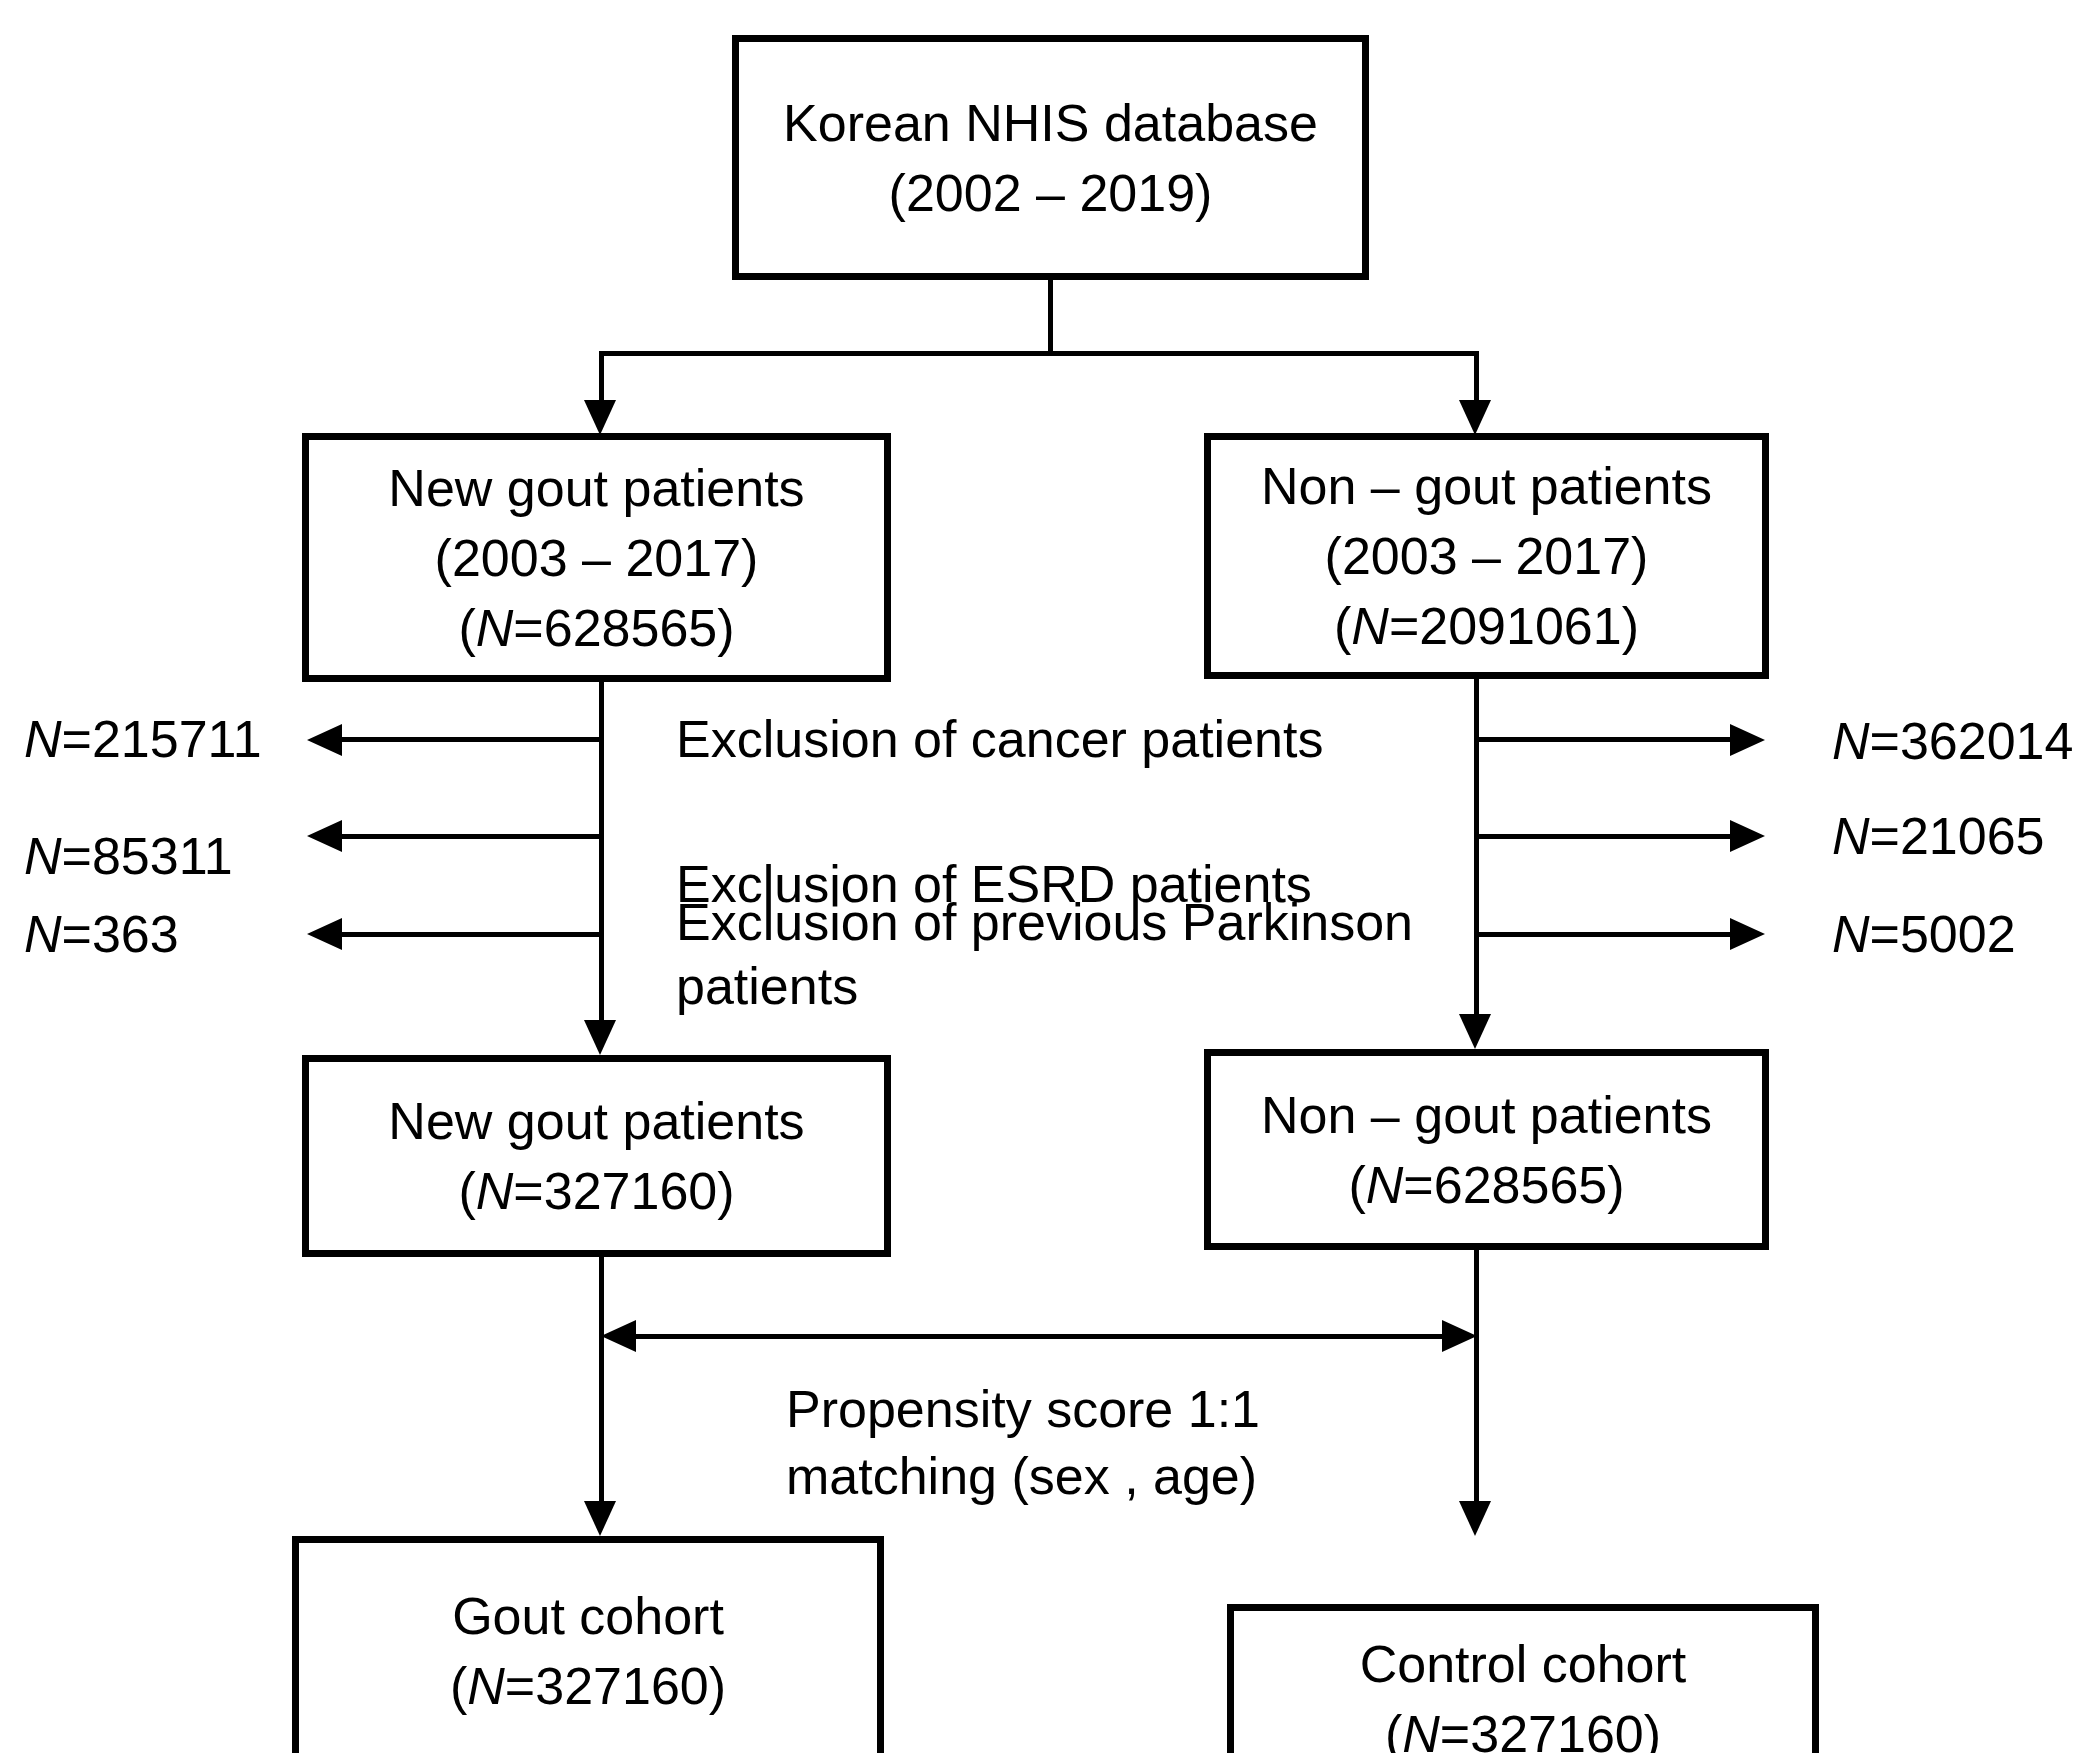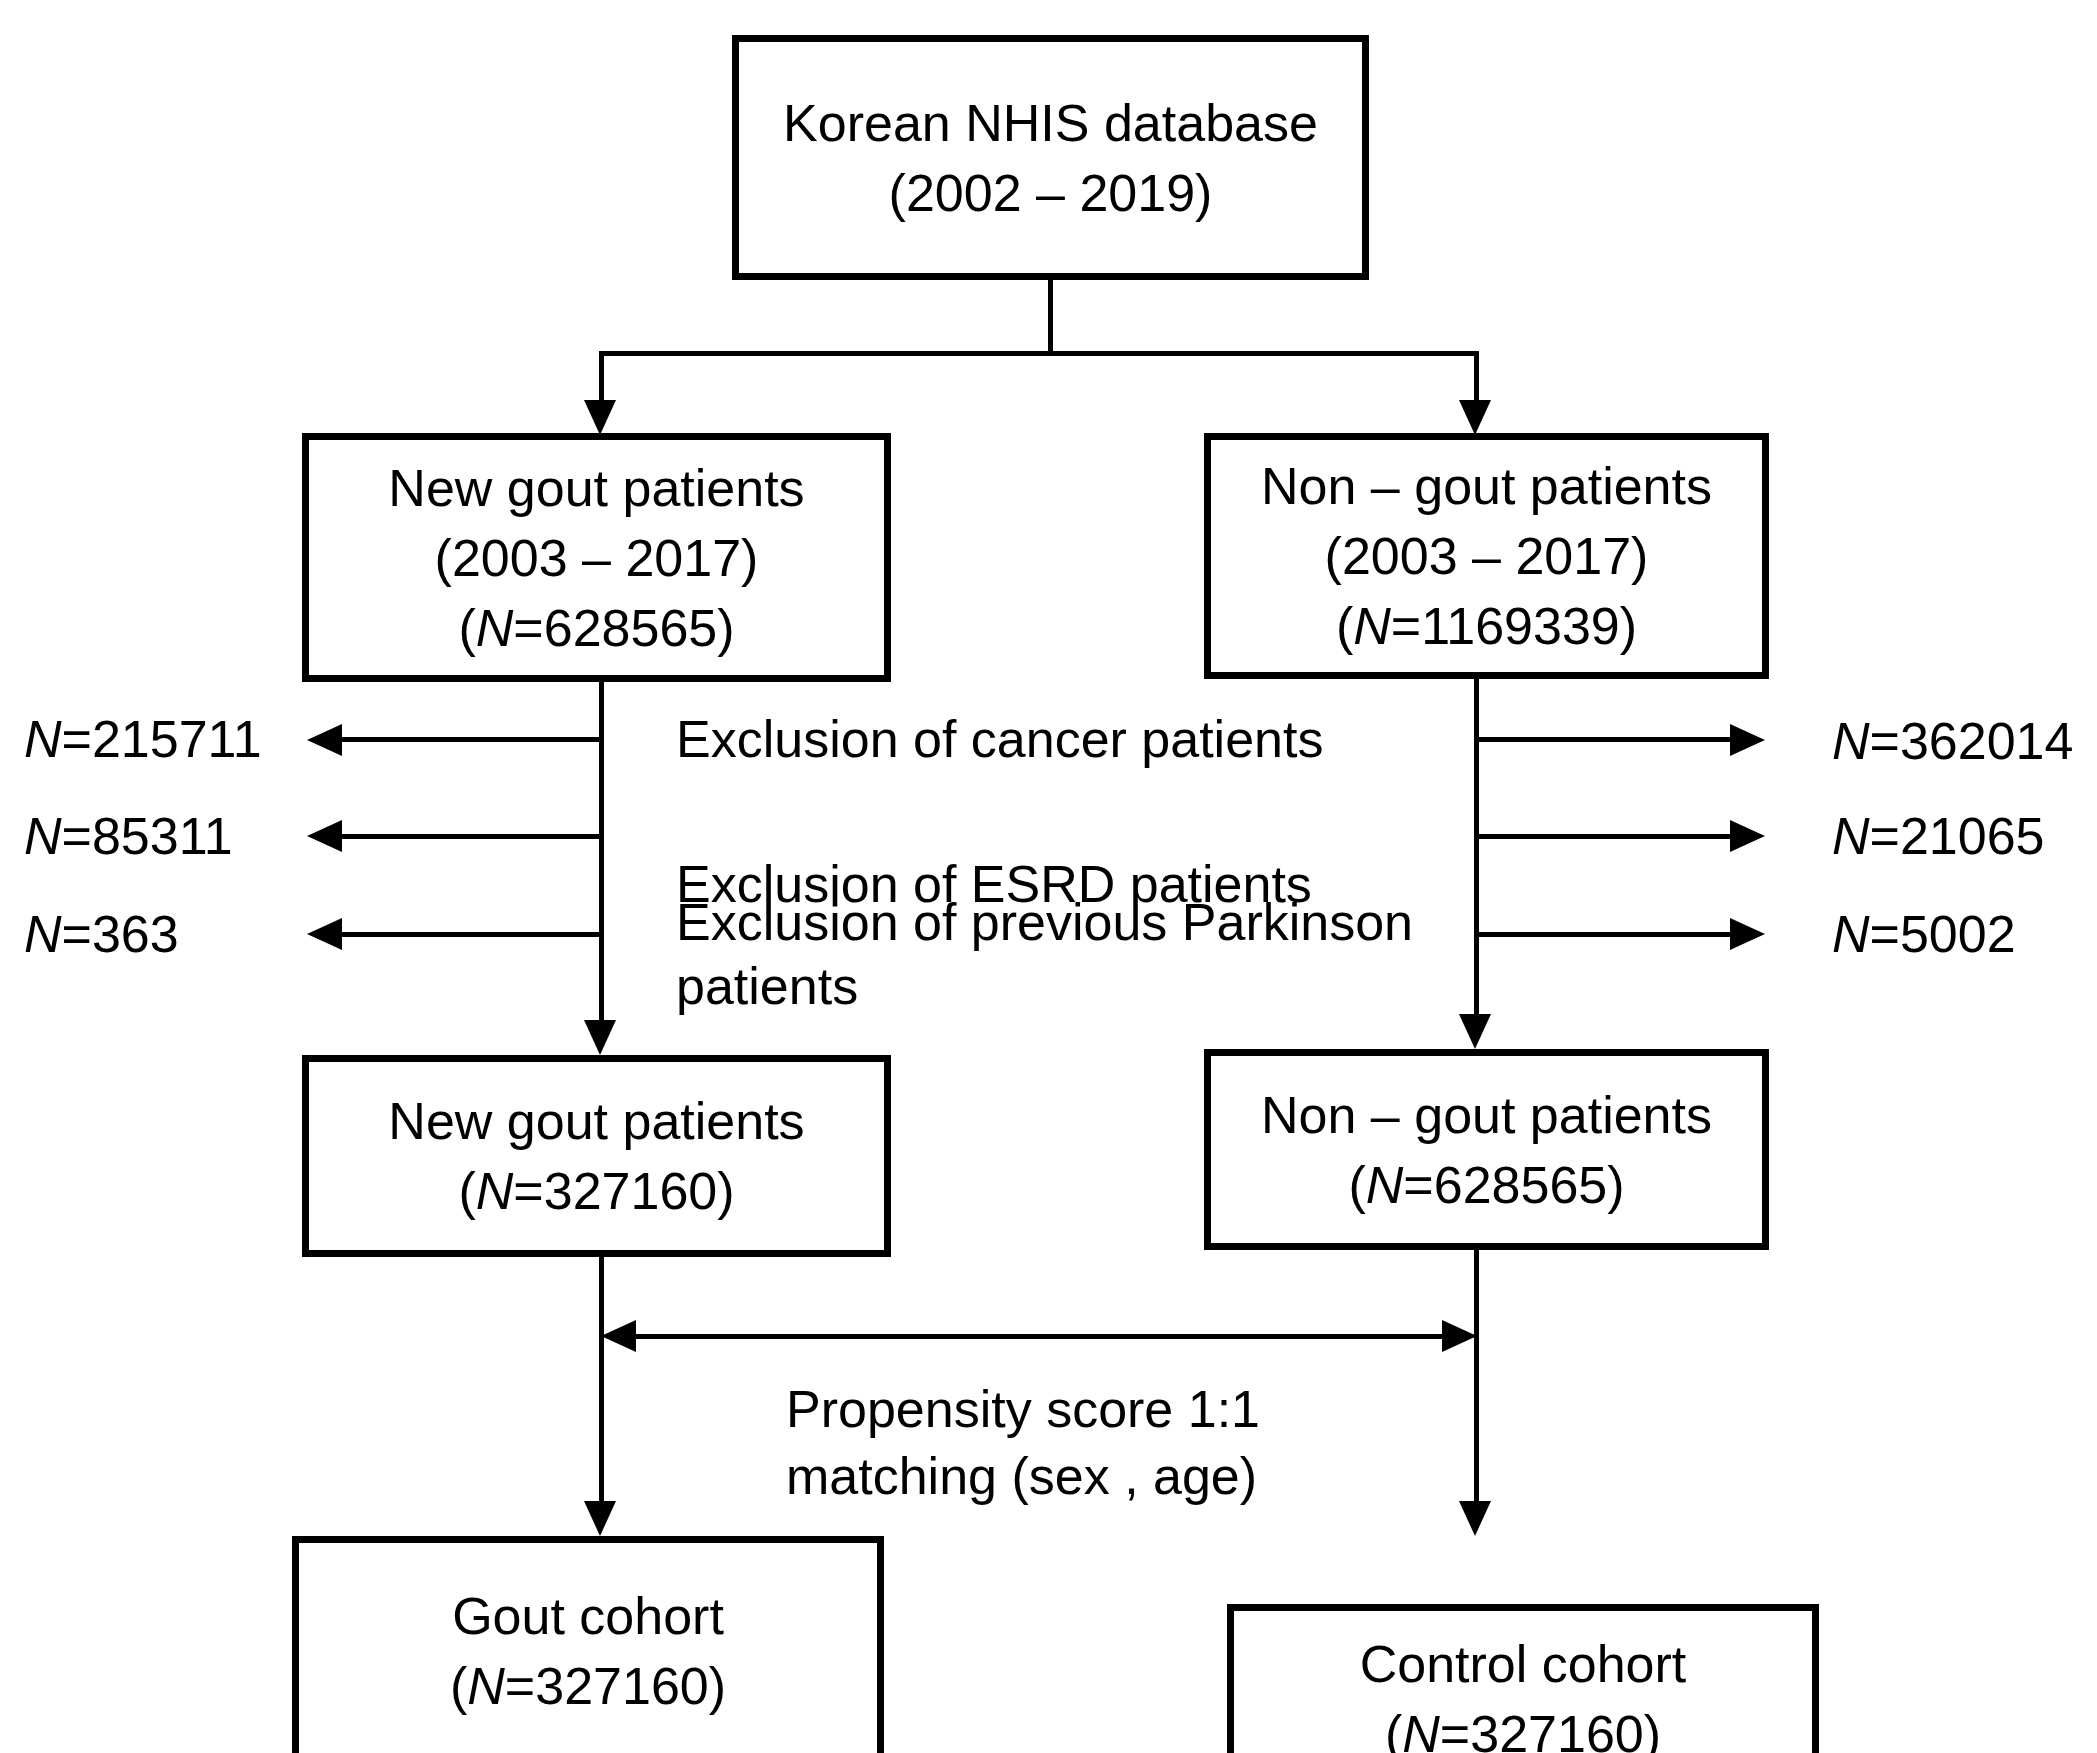--- a/index.html
+++ b/index.html
@@ -73,21 +73,21 @@
 
   
   .flabel {
     position: absolute;
     font-size: 52px;
     line-height: 65px;
     white-space: nowrap;
     text-align: left;
   }
   #n-left-0  { left: 24px;   top: 707px; }
-  #n-left-1  { left: 24px;   top: 804px; }
+  #n-left-1  { left: 24px;   top: 824px; }
   #n-left-2  { left: 24px;   top: 902px; }
   #n-right-0 { left: 1832px; top: 709px; }
   #n-right-1 { left: 1832px; top: 804px; }
   #n-right-2 { left: 1832px; top: 902px; }
   #excl-label-0 { left: 676px; top: 707px; }
   #excl-label-1 { left: 676px; top: 852px; }
   #excl-label-2 { left: 676px; top: 890px; line-height: 64px; }
   #match-text   { left: 786px; top: 1376px; line-height: 67px; }
 
   .nit { font-style: italic; }
@@ -110,21 +110,21 @@
   <div class="ah ah-down" id="branch-right-ah"></div>
 
   <div class="fbox" id="box-gout-initial">
     <div>New gout patients</div>
     <div>(2003 – 2017)</div>
     <div><span>(</span><span class="nit">N</span><span>=628565)</span></div>
   </div>
   <div class="fbox" id="box-nongout-initial">
     <div>Non – gout patients</div>
     <div>(2003 – 2017)</div>
-    <div><span>(</span><span class="nit">N</span><span>=1169339)</span></div>
+    <div><span>(</span><span class="nit">N</span><span>=2091061)</span></div>
   </div>
 
   <div class="vline" id="mid-left-v"></div>
   <div class="vline" id="mid-right-v"></div>
   <div class="ah ah-down" id="mid-left-ah"></div>
   <div class="ah ah-down" id="mid-right-ah"></div>
 
   <div class="hline excl-shaft-left" id="excl-shaft-l0"></div>
   <div class="hline excl-shaft-left" id="excl-shaft-l1"></div>
   <div class="hline excl-shaft-left" id="excl-shaft-l2"></div>

